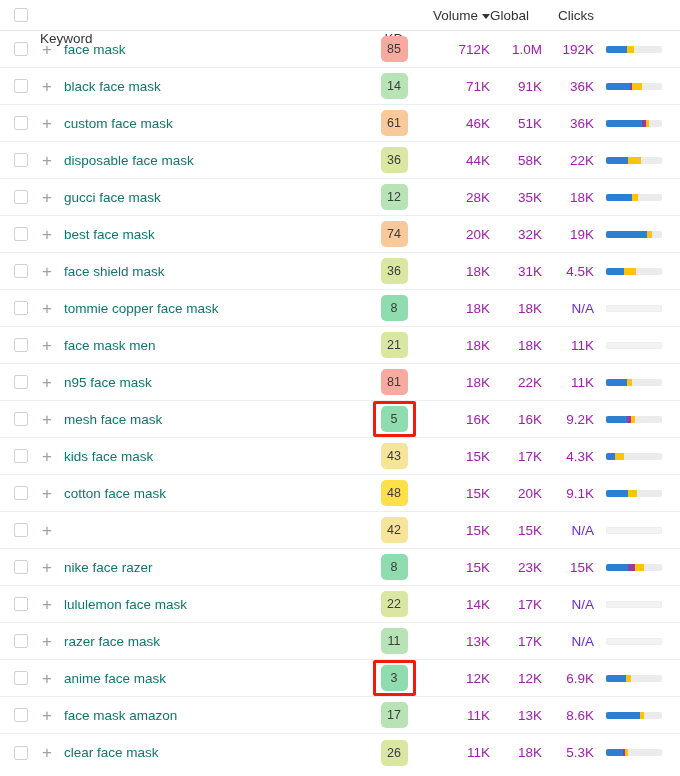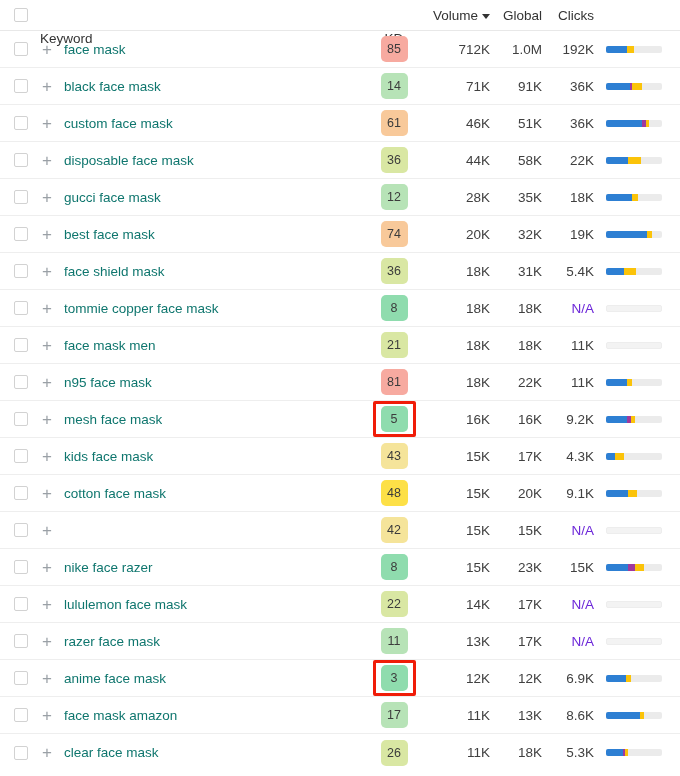--- a/index.html
+++ b/index.html
@@ -27,21 +27,21 @@
     padding-right: 12px;
   }
   .th {
     font-size: 13.5px;
     color: #333333;
     white-space: nowrap;
   }
   .th-keyword { flex: 1 1 auto; text-align: left; padding-left: 12px; margin-top: 47px; }
   .th-kd     { width: 52px;  text-align: center; margin-top: 47px; }
   .th-volume { width: 70px;  text-align: right; display:flex; align-items:center; justify-content:flex-end; gap:4px; }
-  .th-global { width: 52px;  text-align: right; }
+  .th-global { width: 52px;  text-align: left; }
   .th-clicks { width: 52px;  text-align: right; }
   .th-serp   { width: 74px;  text-align: left; }
 
   .sort-caret {
     display: inline-block;
     width: 0; height: 0;
     border-left: 4px solid transparent;
     border-right: 4px solid transparent;
     border-top: 5px solid #333;
     position: relative;
@@ -114,21 +114,21 @@
     border-radius: 5px;
     display: flex;
     align-items: center;
     justify-content: center;
     font-size: 12.5px;
     color: #3c3c3c;
   }
 
   .cell-num {
     font-size: 13.5px;
-    color: #404040;
+    color: #a21caf;
     text-align: right;
     white-space: nowrap;
   }
   .cell-volume { width: 70px; flex: 0 0 70px; }
   .cell-global { width: 52px; flex: 0 0 52px; }
   .cell-clicks { width: 52px; flex: 0 0 52px; }
   .cell-num.na { color: #6d28d9; }
 
   .cell-serp {
     width: 74px;
@@ -299,21 +299,21 @@
         <div class="cell-keyword">
           <span class="cbx"></span>
           <span class="plus-icon">+</span>
           <span class="kw-link">face shield mask</span>
         </div>
         <div class="cell-kd">
           <span class="kd-badge" style="background: rgb(217, 231, 163);">36</span>
         </div>
         <div class="cell-num cell-volume">18K</div>
         <div class="cell-num cell-global">31K</div>
-        <div class="cell-num cell-clicks">5.4K</div>
+        <div class="cell-num cell-clicks">4.5K</div>
         <div class="cell-serp">
           <div class="serp-bar">
             <span class="seg seg-blue" style="width: 33%;"></span>
             <span class="seg seg-yellow" style="width: 20%;"></span>
           </div>
         </div>
       </div>
       <div class="row">
         <div class="cell-keyword">
           <span class="cbx"></span>

